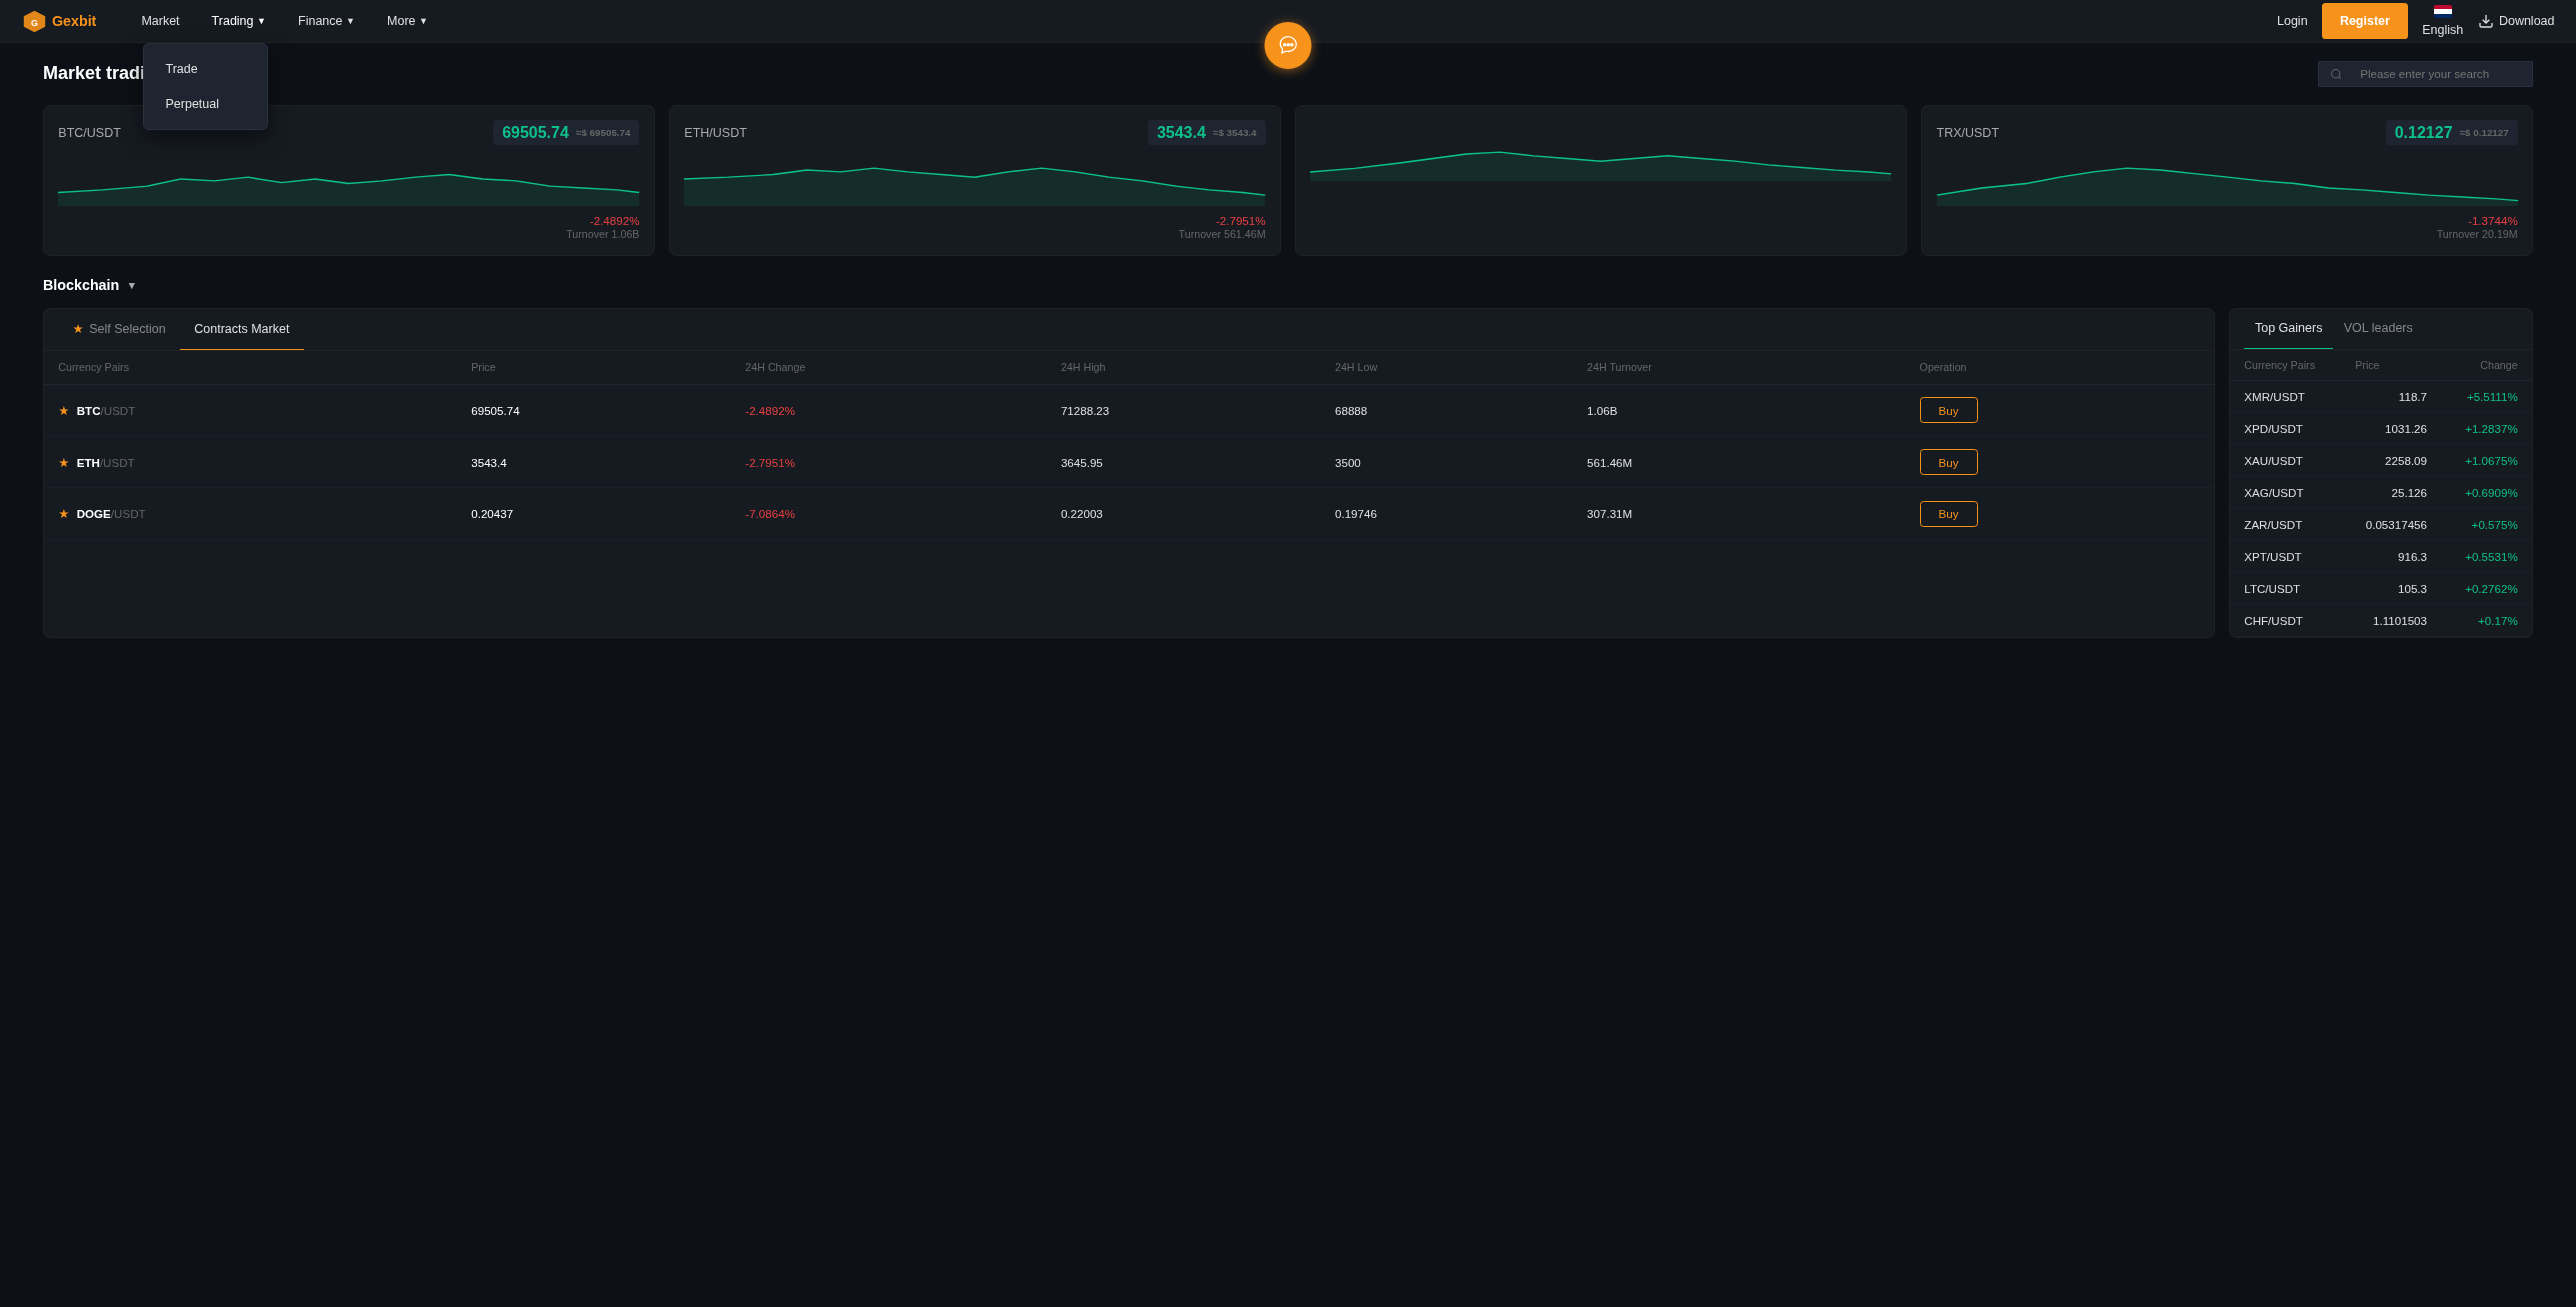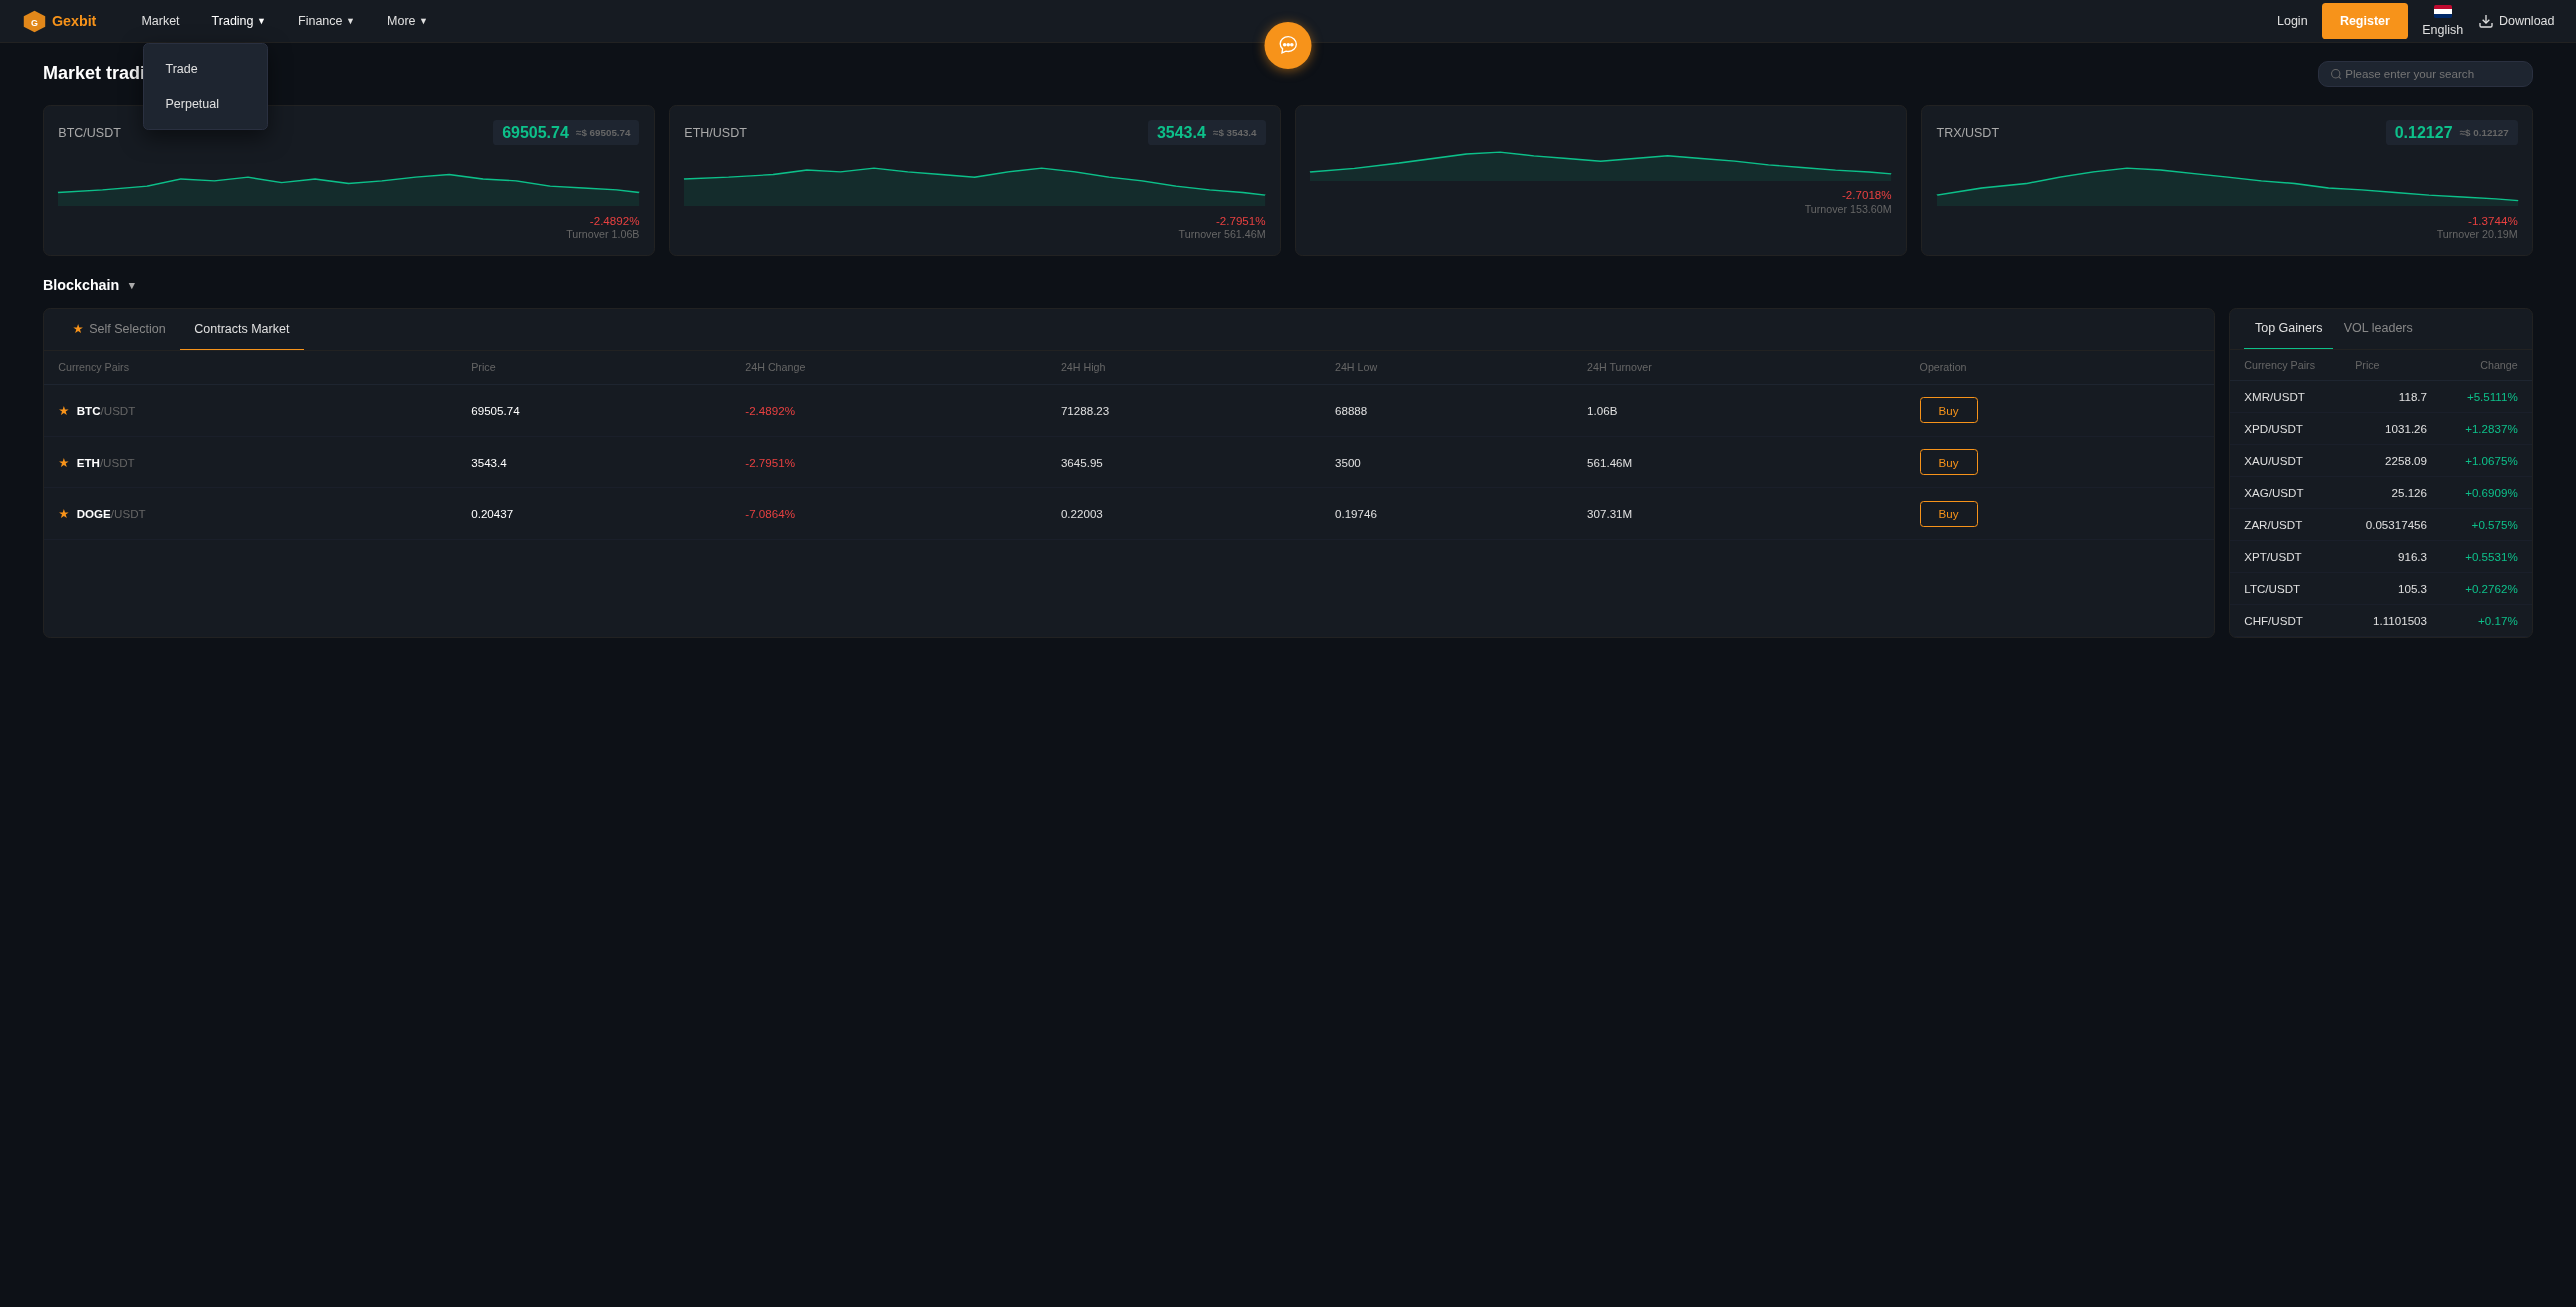--- a/index.html
+++ b/index.html
@@ -143,23 +143,23 @@
     .page-title {
       font-size: 18px;
       font-weight: 700;
       color: #fff;
     }
     .search-box {
       display: flex;
       align-items: center;
       background: #1e2530;
       border: 0.9px solid #2a3040;
-      border-radius: 10px;
+      border-radius: 1px;
       padding: 5.4px 10.7px;
-      gap: 3px;
+      gap: 18px;
       width: 215px;
     }
     .search-box input {
       background: transparent;
       border: none;
       outline: none;
       color: #888;
       font-size: 11.6px;
       width: 100%;
     }
@@ -470,26 +470,20 @@
         </span>
       </div>
     </div>
 
     <div class="price-card">
       <div class="price-card-chart">
         <svg width="100%" height="54" viewBox="0 0 260 60" preserveAspectRatio="none">
           <polyline points="0,50 20,46 40,40 55,35 70,30 85,28 100,32 115,35 130,38 145,35 160,32 175,35 190,38 205,42 220,45 235,48 250,50 260,52" fill="none" stroke="#0dc08a" stroke-width="1.5"></polyline>
           <polyline points="0,50 20,46 40,40 55,35 70,30 85,28 100,32 115,35 130,38 145,35 160,32 175,35 190,38 205,42 220,45 235,48 250,50 260,52 260,60 0,60" fill="rgba(13,192,138,0.1)"></polyline>
         </svg>
-      </div>
-      <div class="price-card-footer">
-        <span class="price-change-neg">-2.7018%</span>
-        <span class="price-turnover">
-          <span>Turnover</span> <span>153.60M</span>
-        </span>
       </div>
     </div>
 
     <div class="price-card">
       <div class="price-card-header">
         <span class="price-card-pair">TRX/USDT</span>
         <div class="price-card-value">
           <span>0.12127</span>
           <span class="price-card-usd">≈$ 0.12127</span>
         </div>

